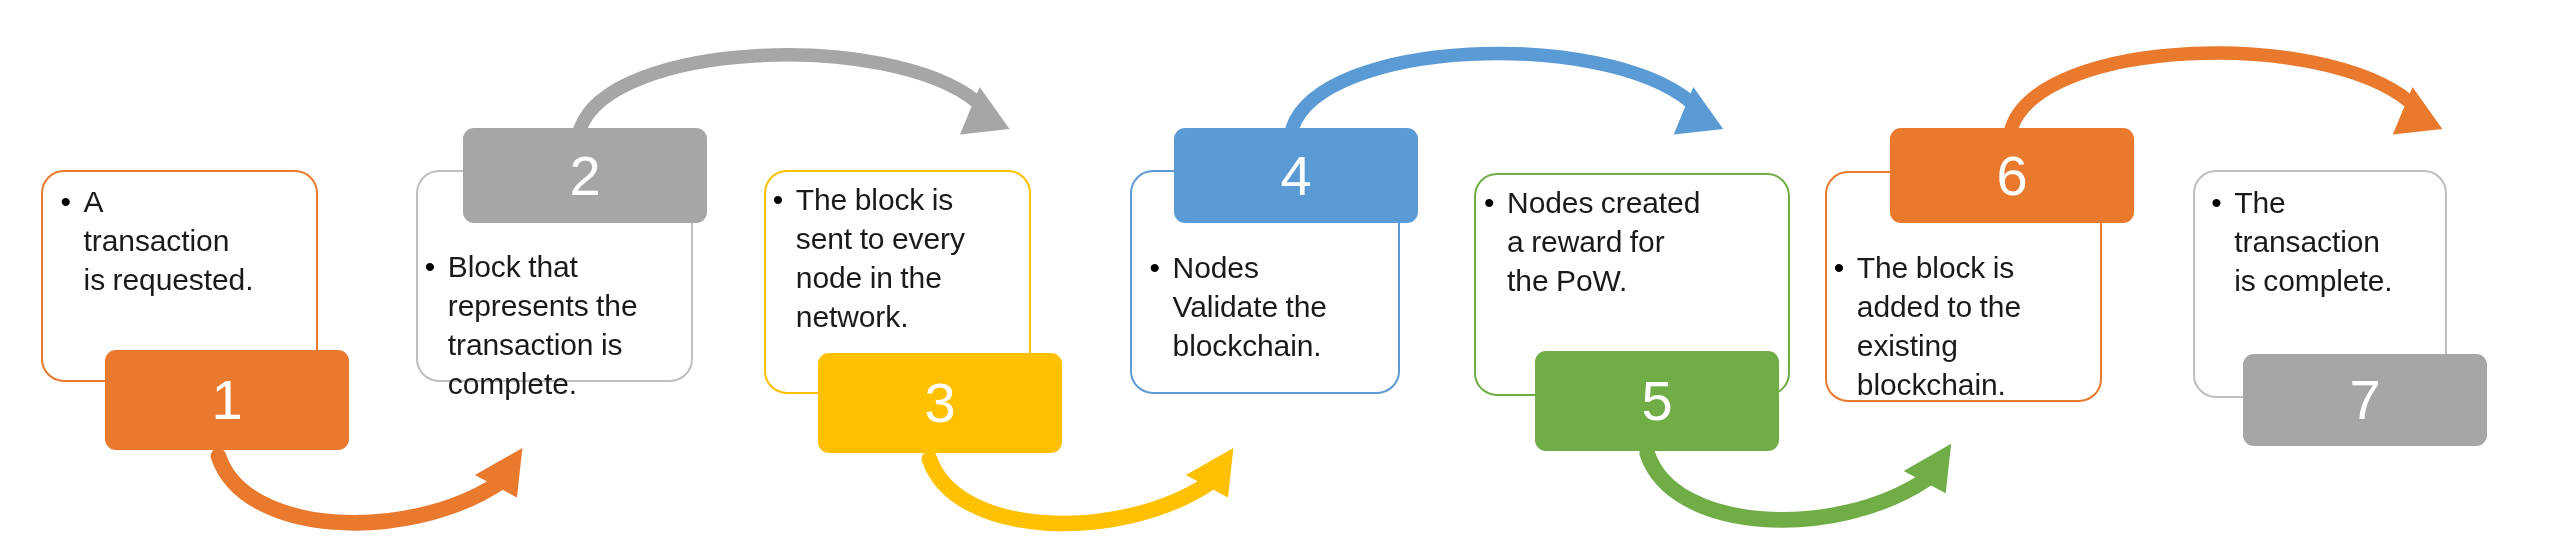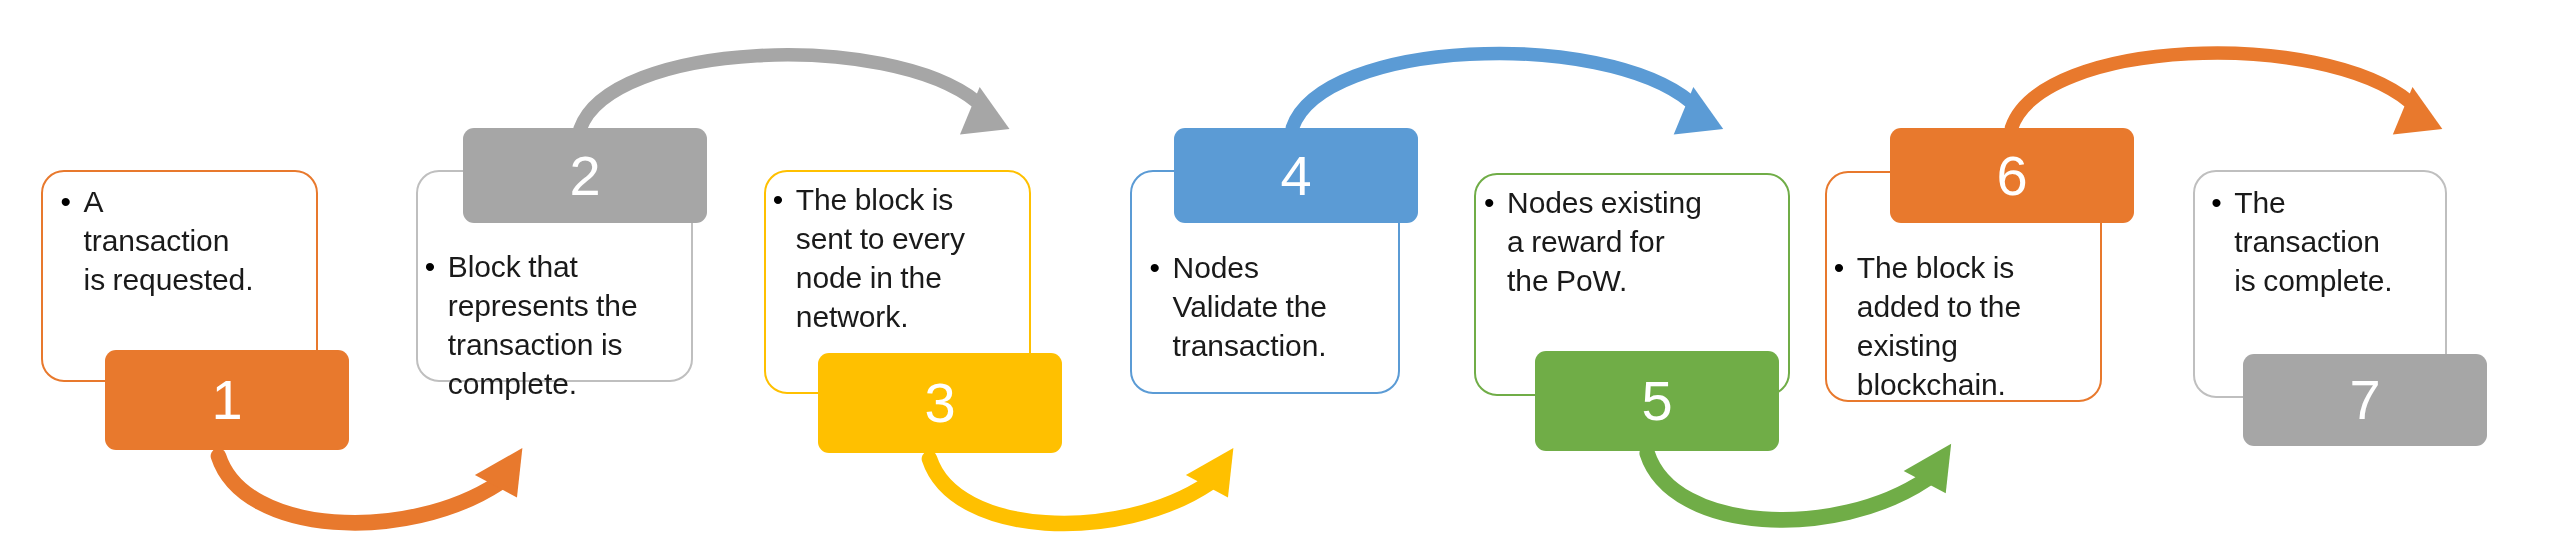--- a/index.html
+++ b/index.html
@@ -149,31 +149,31 @@
   </div>
   <div class="badge" style="left:818px; top:353px; width:244px; height:100px; background:#FFC000;">
     <span>3</span>
   </div>
 
   <div class="card" style="left:1130px; top:170px; width:270px; height:224px; border-color:#5B9BD5;">
     <div class="card-body" style="top:76px;">
       <span class="bullet">•</span>
       <span class="card-text">Nodes
 Validate the
-transaction.</span>
+blockchain.</span>
     </div>
   </div>
   <div class="badge" style="left:1174px; top:128px; width:244px; height:95px; background:#5B9BD5;">
     <span>4</span>
   </div>
 
   <div class="card" style="left:1474px; top:173px; width:316px; height:223px; border-color:#70AD47;">
     <div class="card-body" style="top:8.1px; left:8.1px;">
       <span class="bullet">•</span>
-      <span class="card-text">Nodes existing
+      <span class="card-text">Nodes created
 a reward for
 the PoW.</span>
     </div>
   </div>
   <div class="badge" style="left:1535px; top:351px; width:244px; height:100px; background:#70AD47;">
     <span>5</span>
   </div>
 
   <div class="card" style="left:1825px; top:171px; width:277px; height:231px; border-color:#E8792D;">
     <div class="card-body" style="top:75px; left:6.8px;">

